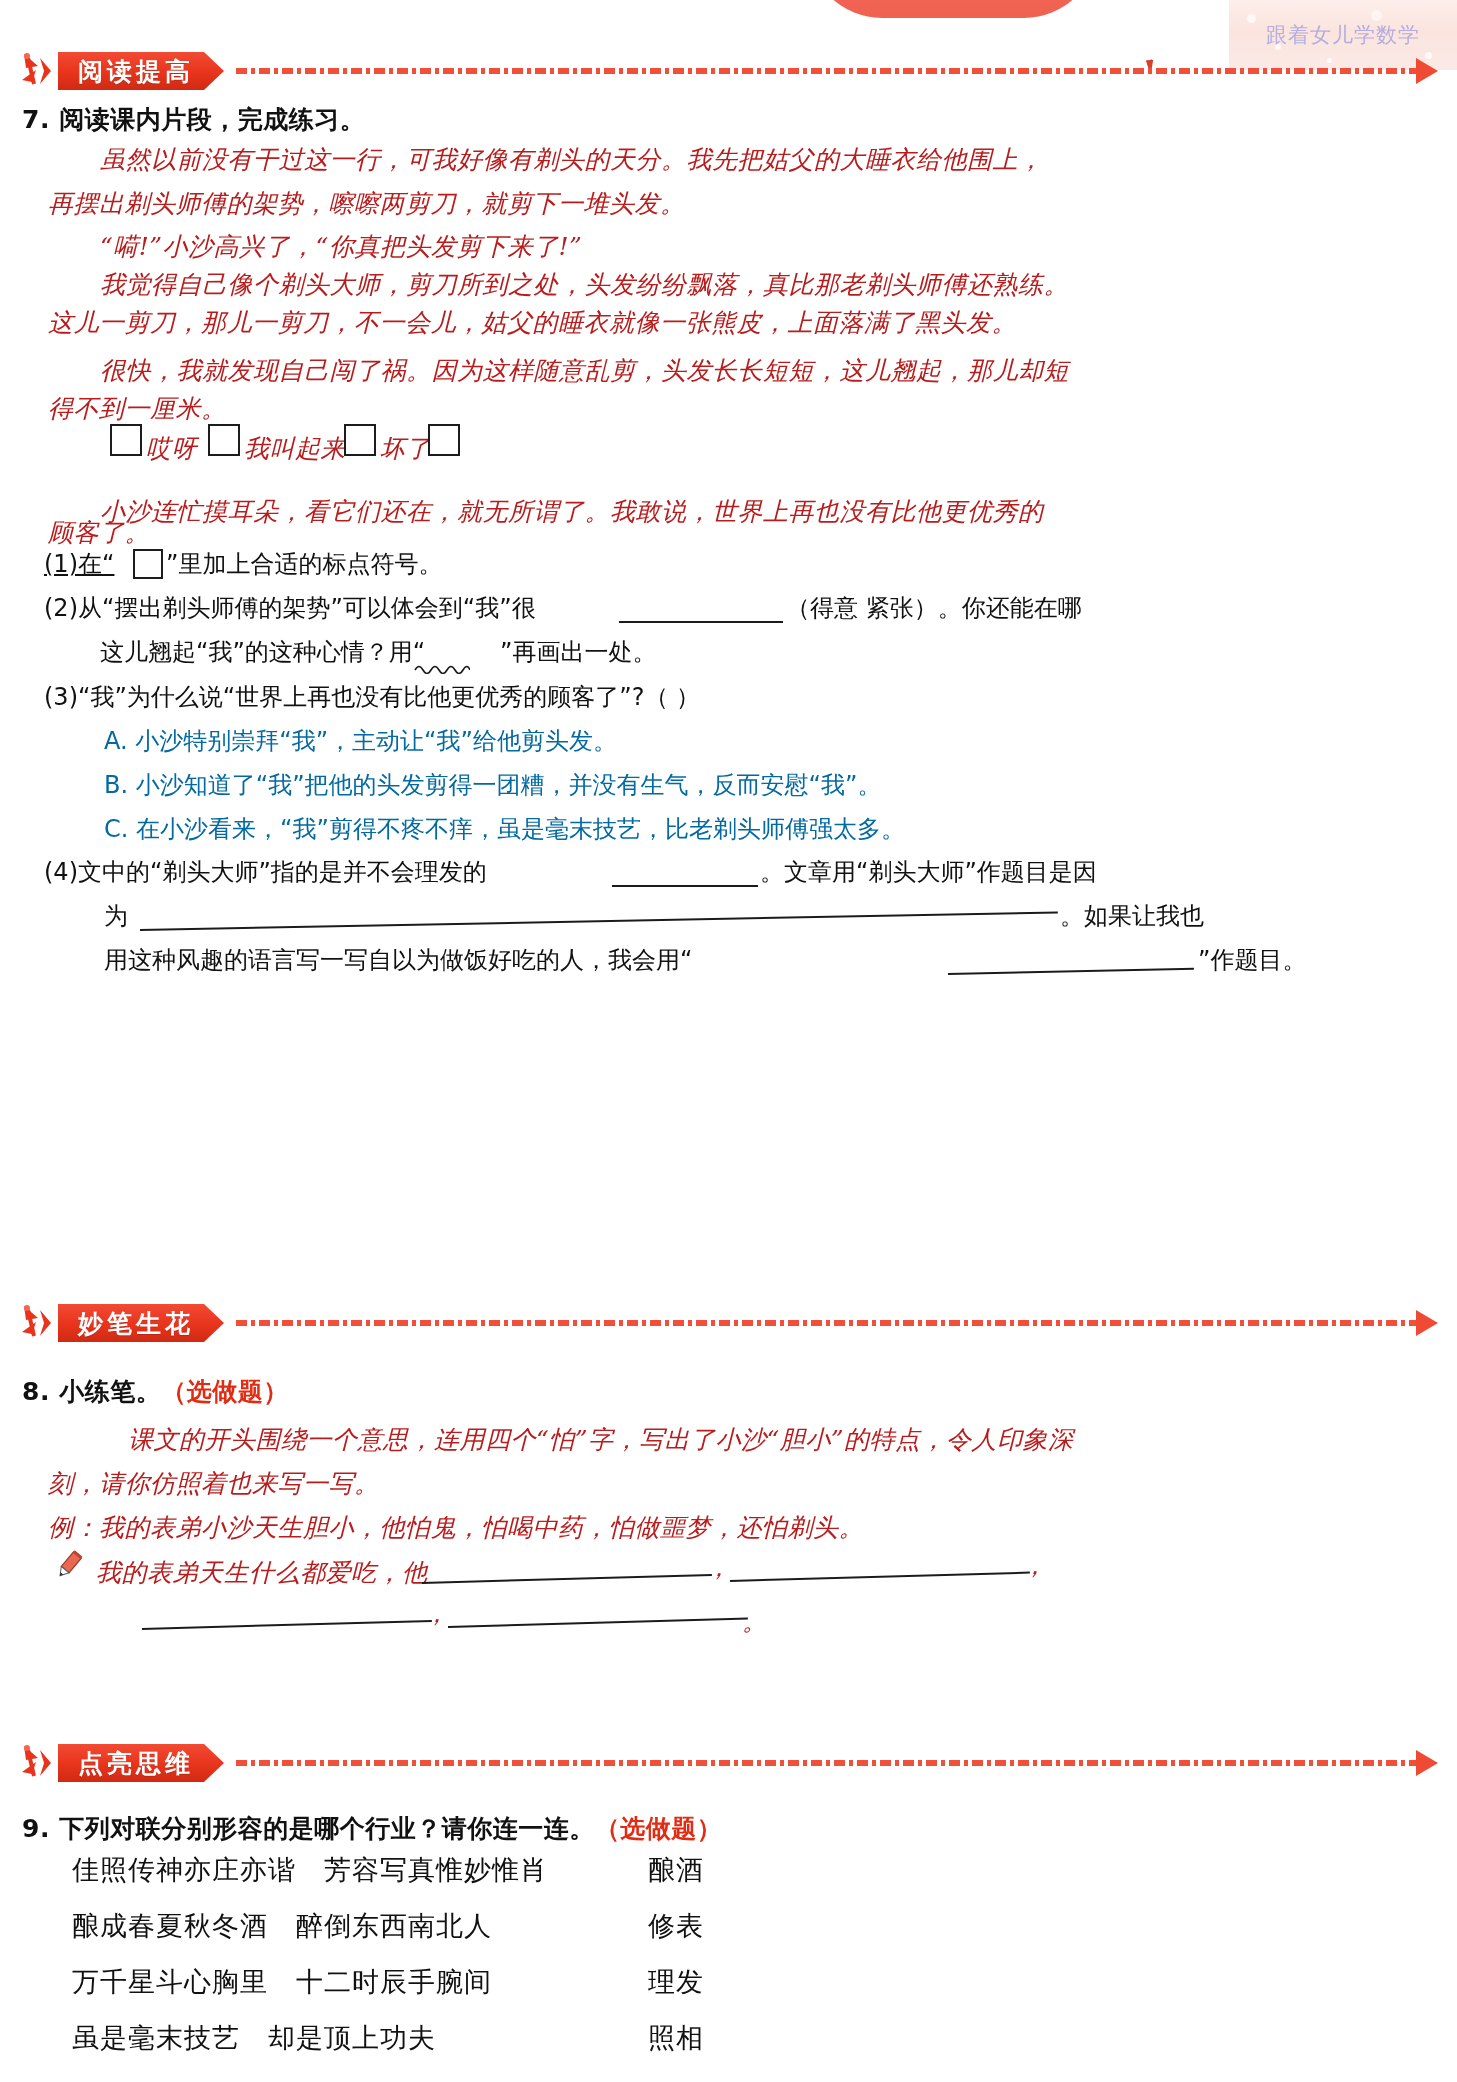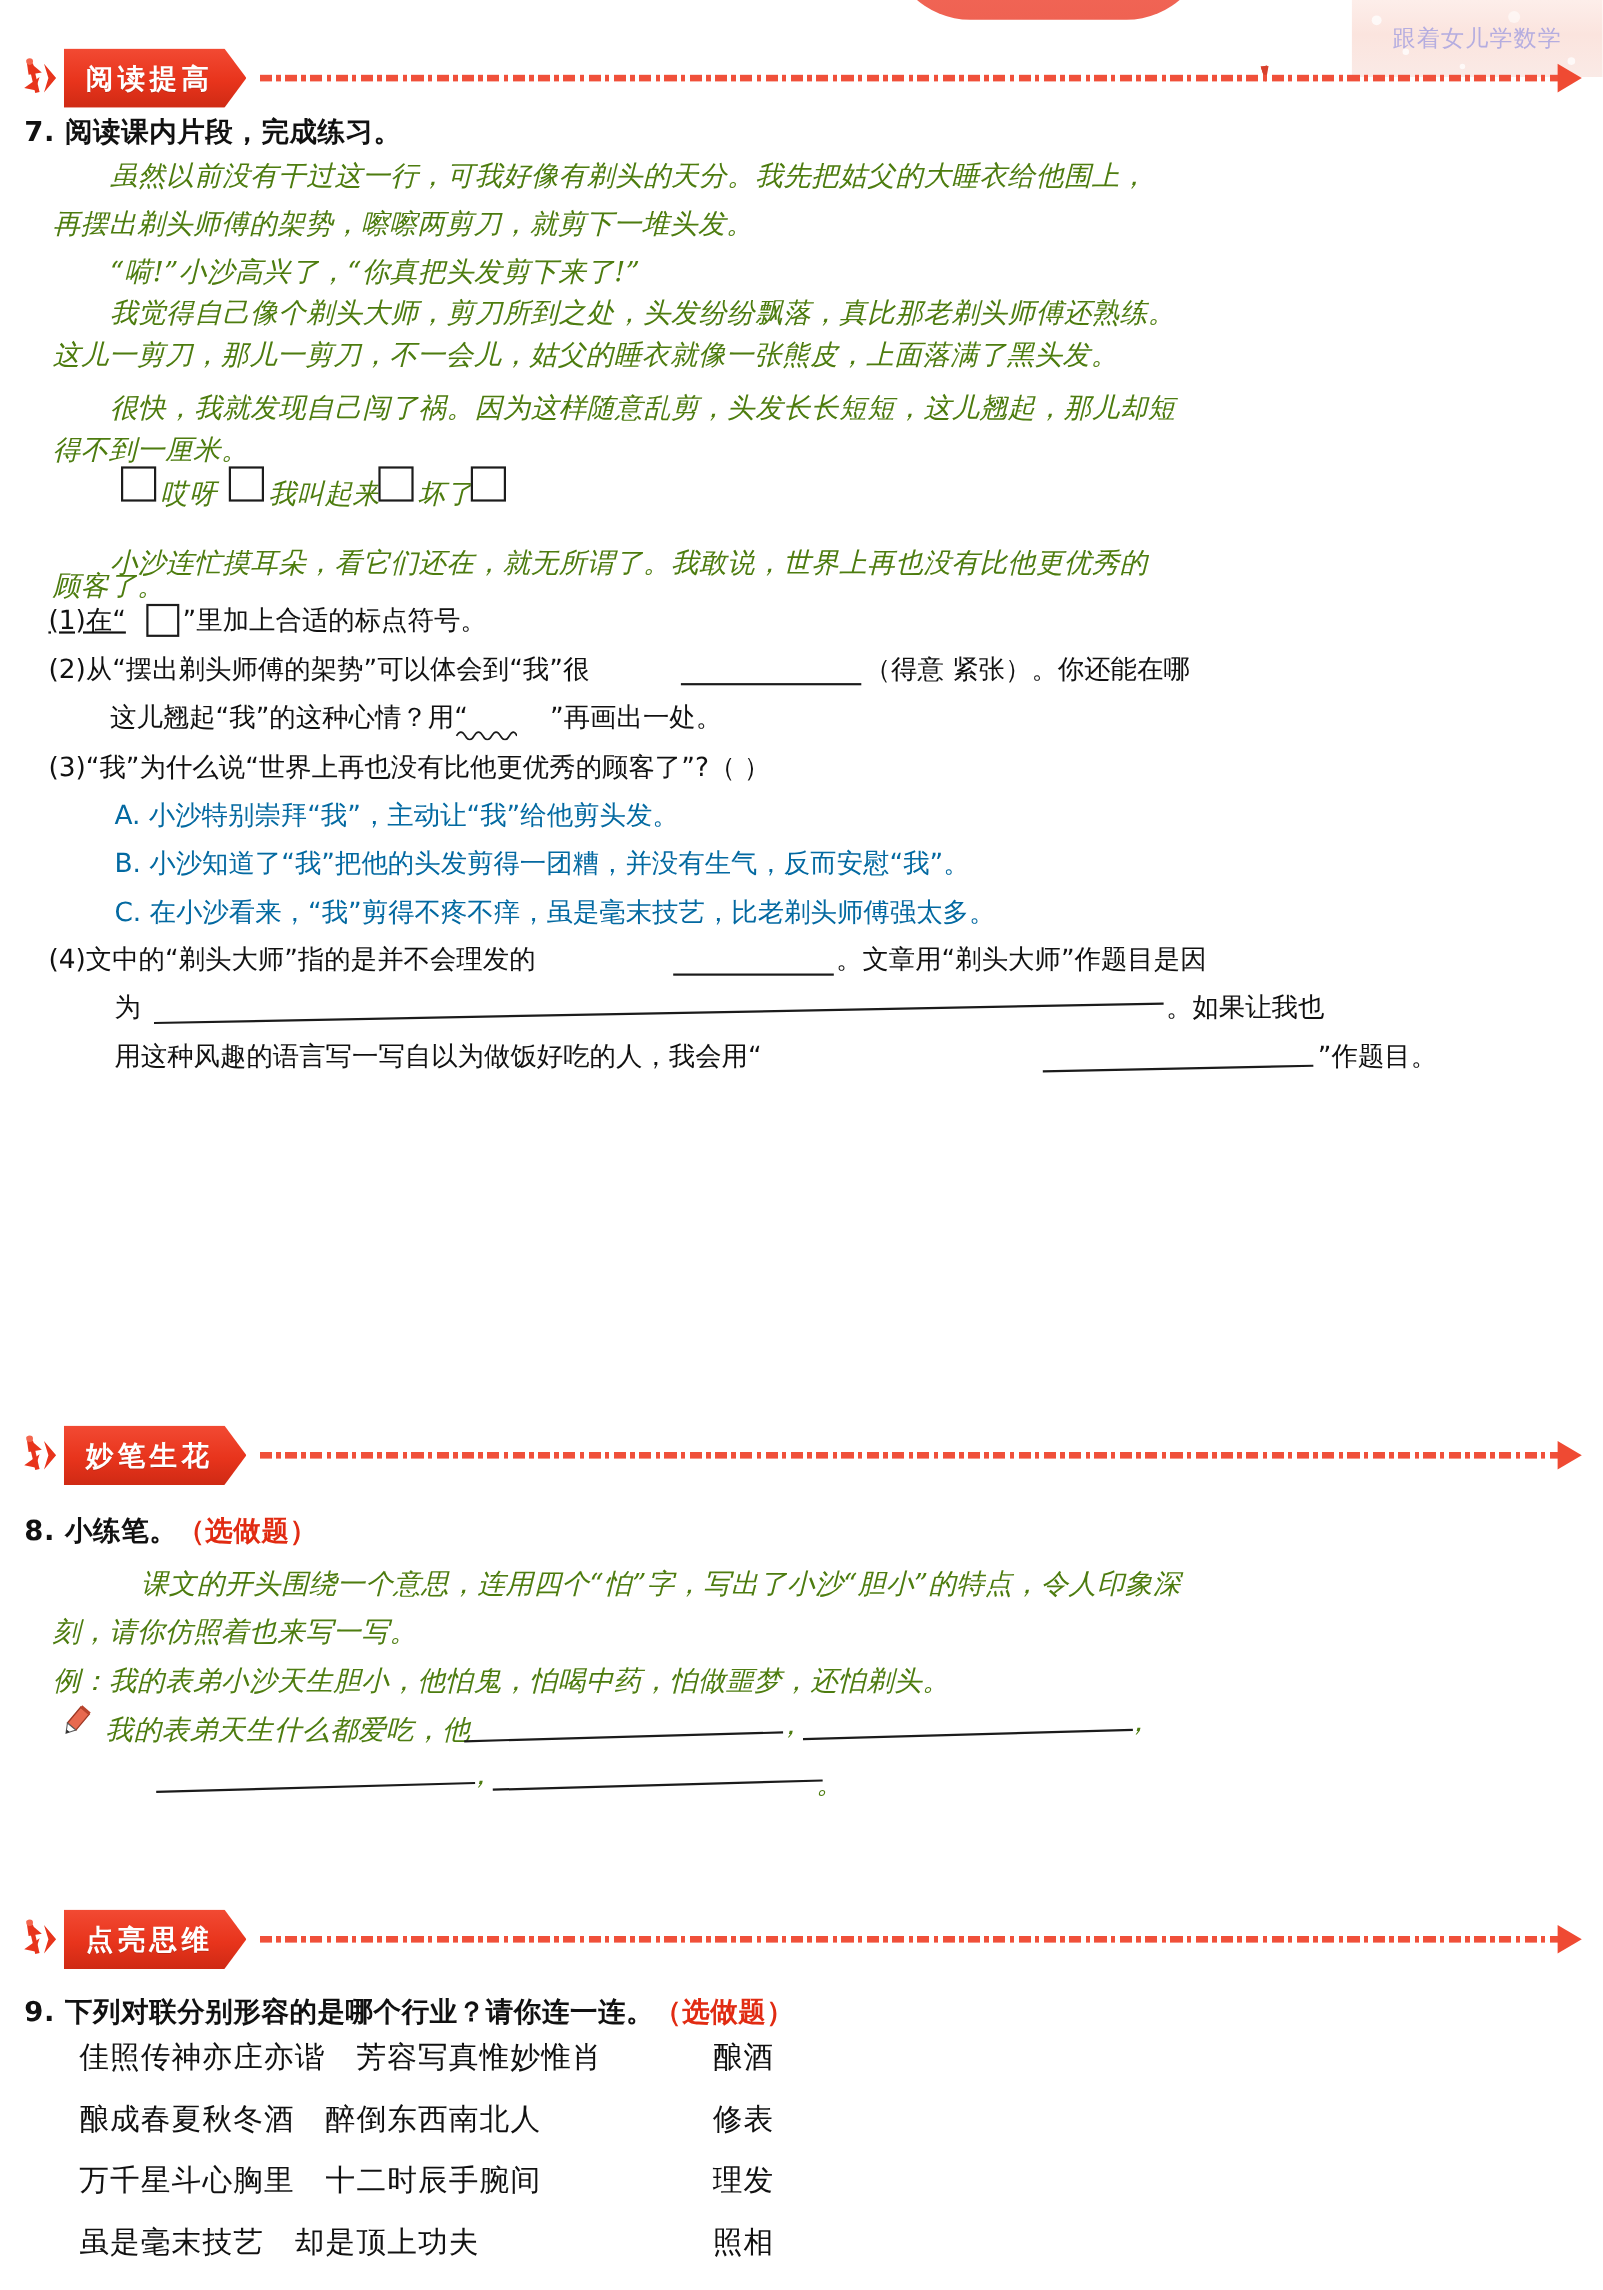--- a/index.html
+++ b/index.html
@@ -84,21 +84,21 @@
   .banner-star {
     position: relative;
     width: 46px;
     height: 42px;
     flex: none;
   }
   .banner-star svg { display:block; }
 
   .banner-flag {
     position: relative;
-    height: 54px;
+    height: 38px;
     background: linear-gradient(180deg,#f24a33 0%, #e8341c 55%, #cf2a14 100%);
     display: flex;
     align-items: center;
     padding: 0 30px 0 20px;
     margin-left: -6px;
     clip-path: polygon(0 0, calc(100% - 20px) 0, 100% 50%, calc(100% - 20px) 100%, 0 100%);
     flex: none;
   }
   .banner-flag .label {
     font-family: "DejaVu Sans", sans-serif;
@@ -141,21 +141,21 @@
   .qnum .optional {
     color: #e12b12;
   }
 
   .para {
     position: absolute;
     font-family: "Liberation Serif", "DejaVu Serif", serif;
     font-size: 25.5px;
     line-height: 55px;
     letter-spacing: .5px;
-    color: #4d7c0f;
+    color: #b91c1c;
     white-space: nowrap;
   }
   .para.hand {
     font-family: "DejaVu Serif", serif;
     font-style: italic;
     font-size: 25px;
   }
 
   .subq {
     position: absolute;

